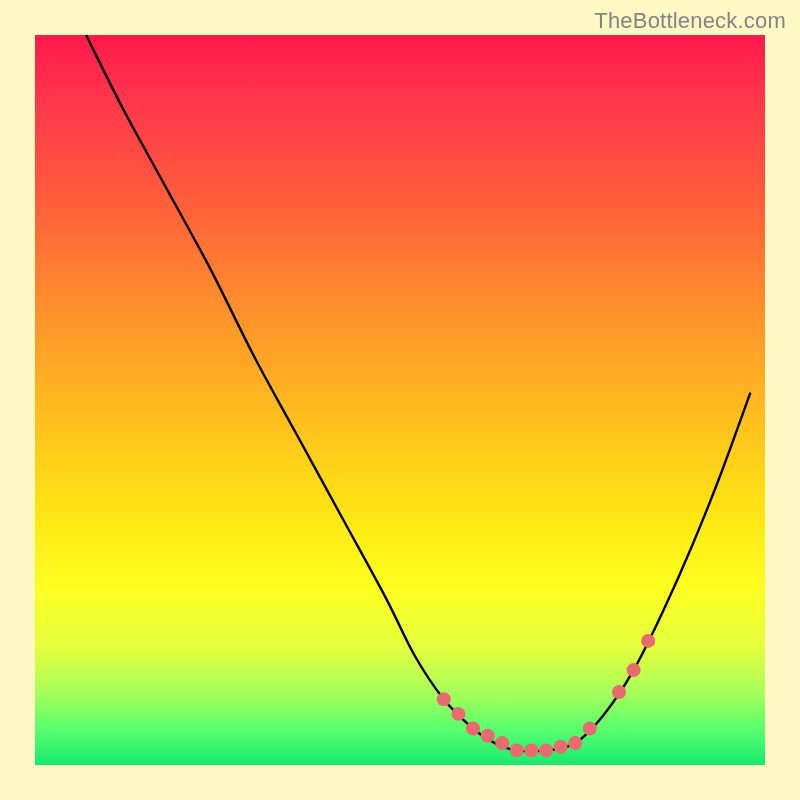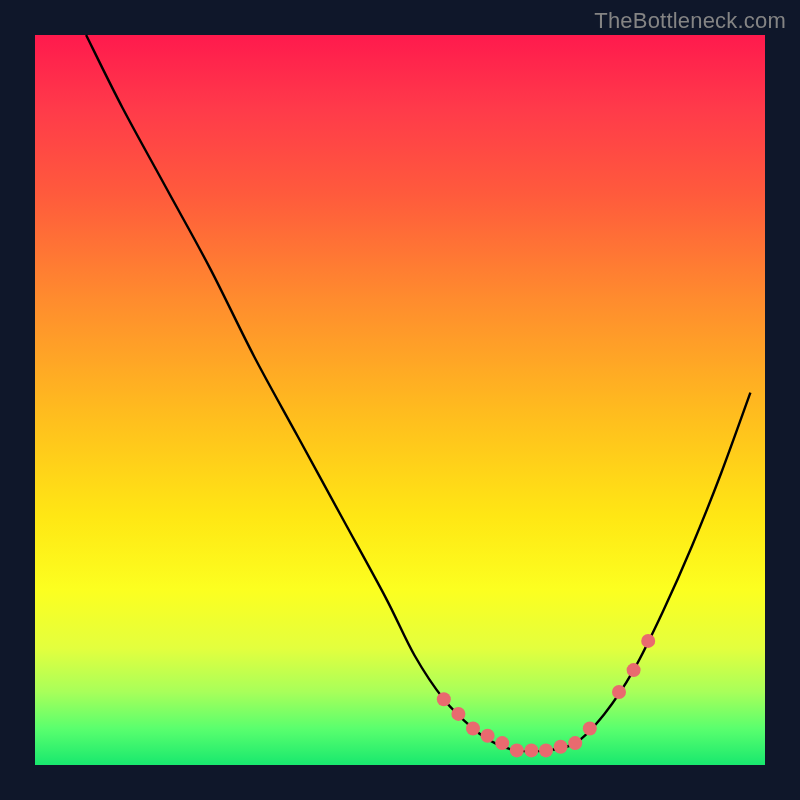--- a/index.html
+++ b/index.html
@@ -8,21 +8,21 @@
     width: 800px;
     height: 800px;
     background: #000;
     overflow: hidden;
     font-family: Arial, Helvetica, sans-serif;
   }
   .stage {
     position: relative;
     width: 800px;
     height: 800px;
-    background: #0f172a;
+    background: #fef9c3;
   }
   .plot-area {
     position: absolute;
     left: 35px;
     top: 35px;
     width: 730px;
     height: 730px;
     
     background: linear-gradient(
       to bottom,

